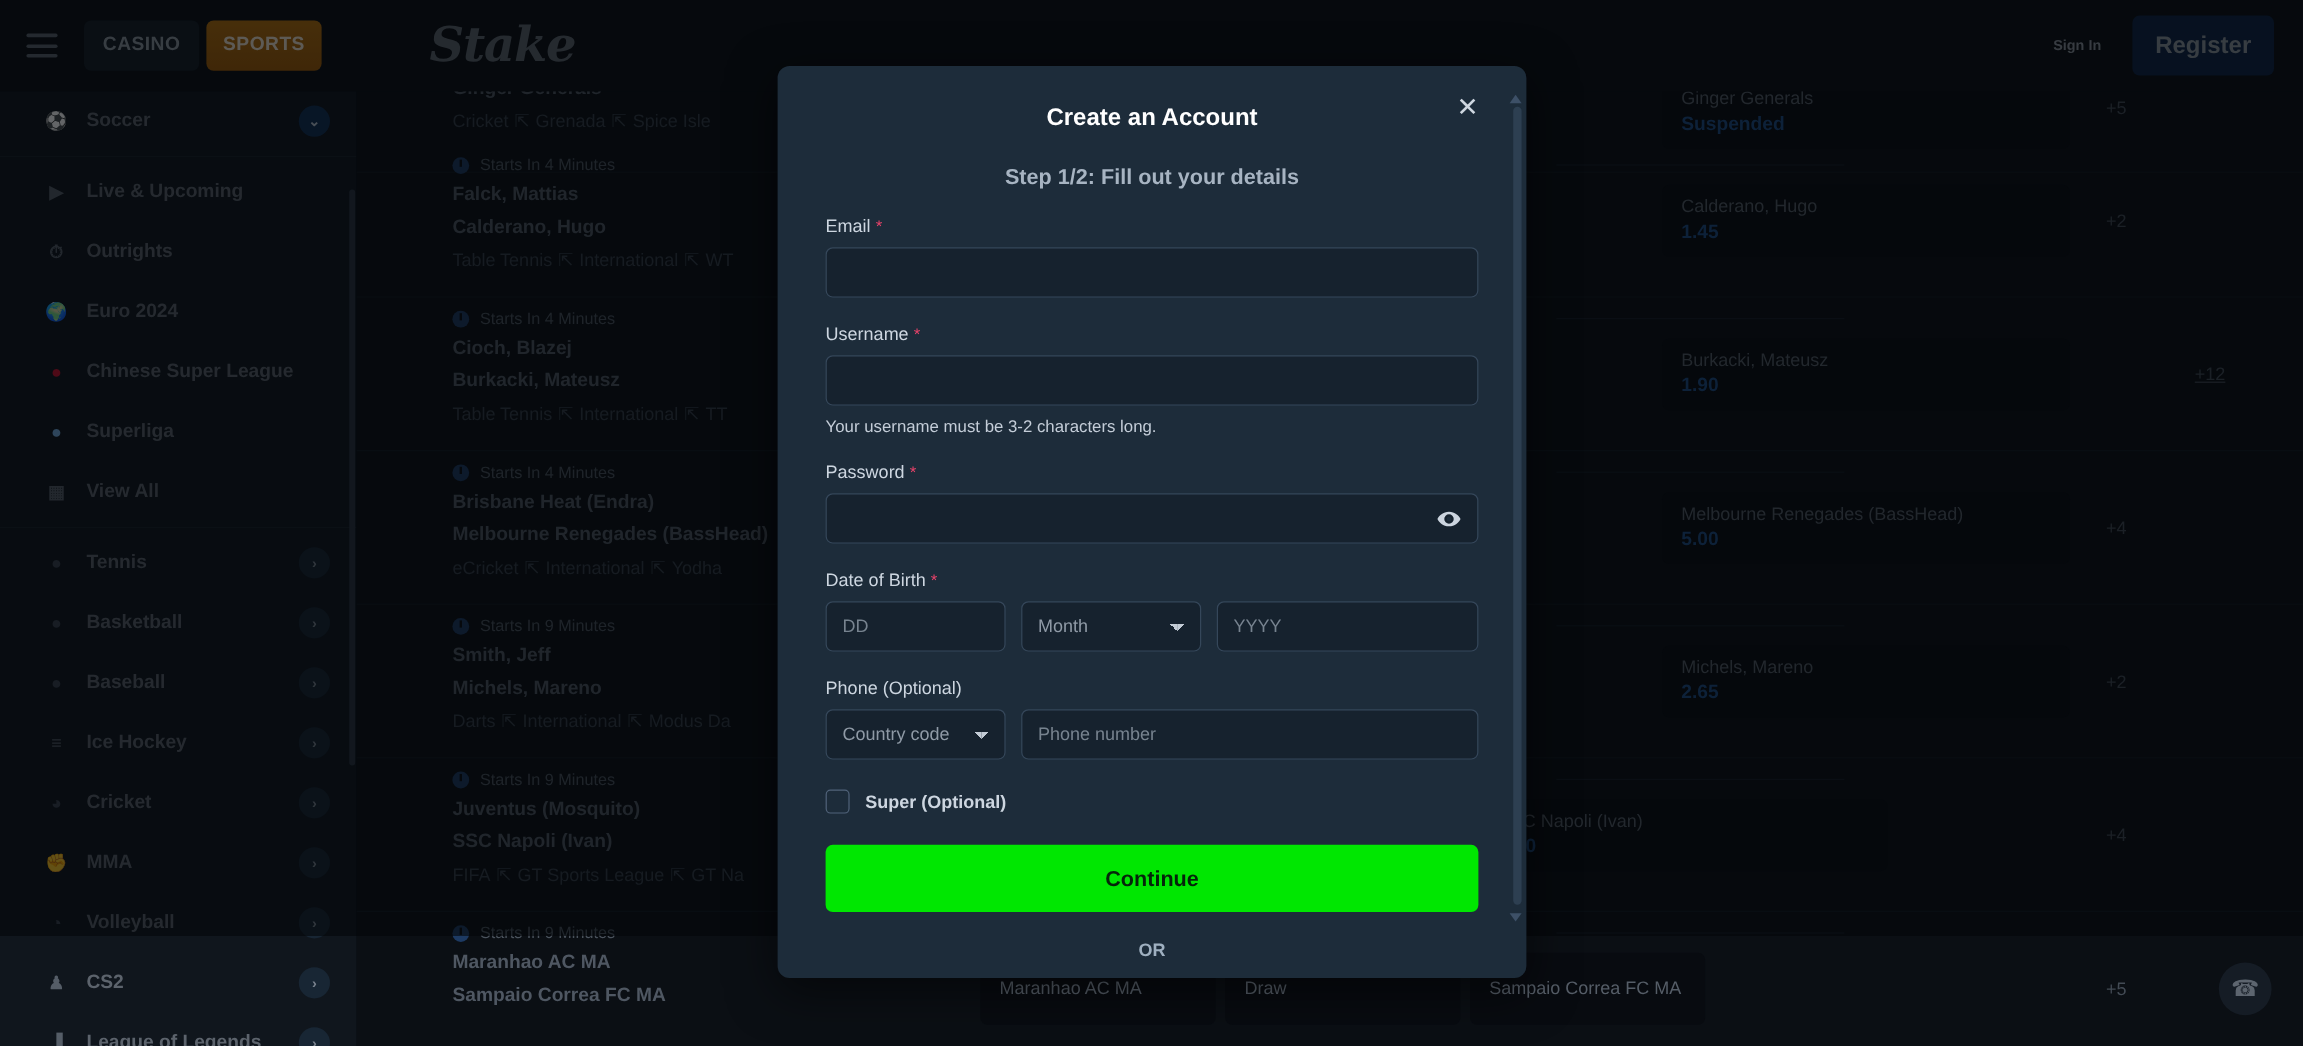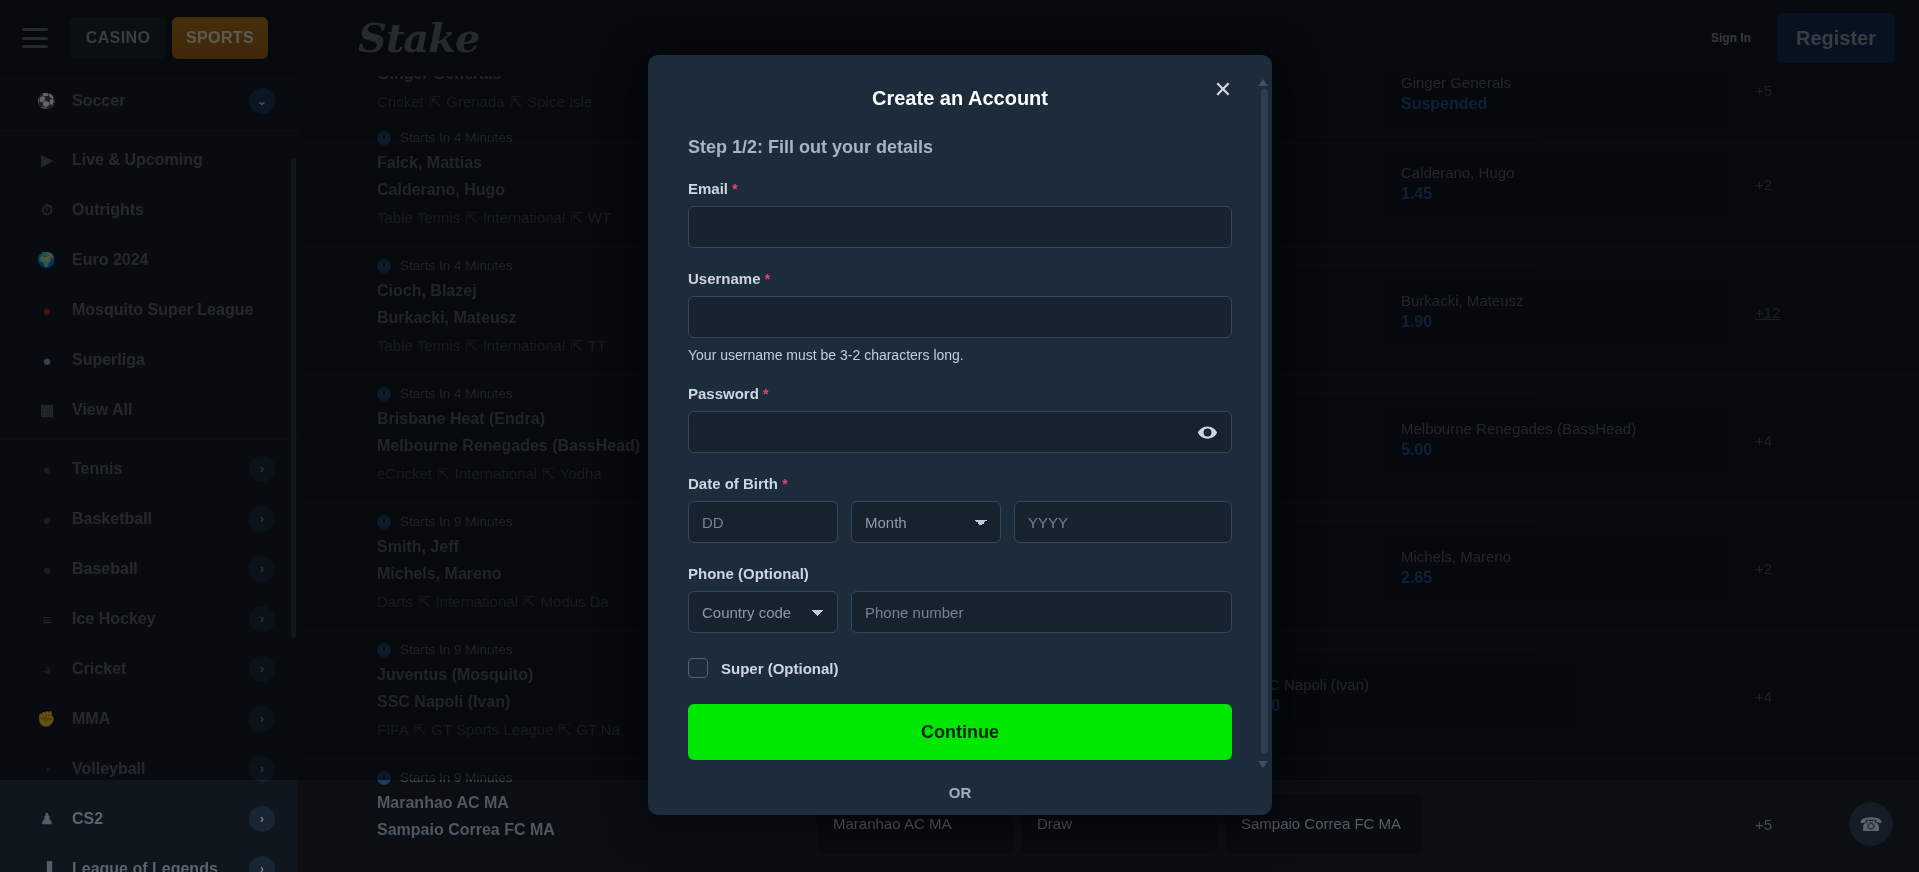--- a/index.html
+++ b/index.html
@@ -80,24 +80,24 @@
     background:#2d3f51; border-radius:4px; }
   .m-scroll-up,.m-scroll-dn{ position:absolute; right:4px; width:0; height:0;
     border-left:5px solid transparent; border-right:5px solid transparent; }
   .m-scroll-up{ top:24px; border-bottom:7px solid #3d5067; }
   .m-scroll-dn{ top:706px; border-top:7px solid #3d5067; }
   .m-body{ padding:26px 40px 0 40px; }
   .m-title{ text-align:center; color:#fff; font-size:20px; font-weight:700; margin-top:6px; }
   .m-close{ position:absolute; right:36px; top:22px; width:26px; height:26px; color:#cfd7e0;
     font-size:22px; display:flex; align-items:center; justify-content:center; cursor:pointer;
     font-weight:400; }
-  .m-step{ color:#a7b4c2; font-size:18px; font-weight:700; margin-top:27px; }
+  .m-step{ text-align:center; color:#a7b4c2; font-size:18px; font-weight:700; margin-top:27px; }
 
   .fld{ margin-top:22px; }
-  .fld-lbl{ color:#cdd6e0; font-size:15px; font-weight:700; margin-bottom:9px; }
+  .fld-lbl{ color:#cdd6e0; font-size:15px; font-weight:400; margin-bottom:9px; }
   .req{ color:#e8436a; font-size:14px; }
   .inp{ width:100%; height:42px; background:#16222e; border:1px solid #35475a;
     border-radius:6px; color:#cfd8e2; font-size:15px; padding:0 13px;
     font-family:"Liberation Sans",sans-serif; outline:none; }
   .inp::placeholder{ color:#77838f; }
   .hint{ color:#c4cdd8; font-size:14px; margin-top:9px; }
   .pwd-wrap{ position:relative; }
   .eye{ position:absolute; right:14px; top:11px; width:21px; height:21px; cursor:pointer;
     display:flex; align-items:center; justify-content:center; }
   .row3{ display:flex; gap:13px; margin-top:0; }
@@ -163,21 +163,21 @@
         <div class="side-row">
           <span class="ic" style="color: rgb(85, 93, 103);">⏱</span>
           <span class="lbl">Outrights</span>
         </div>
         <div class="side-row">
           <span class="ic" style="color: rgb(61, 139, 76);">🌍</span>
           <span class="lbl">Euro 2024</span>
         </div>
         <div class="side-row">
           <span class="ic" style="color: rgb(200, 16, 46);">●</span>
-          <span class="lbl">Mosquito Super League</span>
+          <span class="lbl">Chinese Super League</span>
         </div>
         <div class="side-row">
           <span class="ic" style="color: rgb(116, 172, 223);">●</span>
           <span class="lbl">Superliga</span>
         </div>
         <div class="side-row">
           <span class="ic" style="color: rgb(85, 93, 103);">▦</span>
           <span class="lbl">View All</span>
         </div>
         <div class="divider"></div>
@@ -279,21 +279,21 @@
           <div class="evt-path"><span>Table Tennis</span><span class="arrow">⇱</span><span>International</span><span class="arrow">⇱</span><span>TT</span></div>
           <div class="mkt-label" style="left: 755px; top: 10px;">Winner</div>
           <div class="mkt-line" style="left: 1000px; top: 17px; width: 240px;"></div>
           <div class="odds-row" style="left: 520px; top: 34px; width: 1060px; gap: 8px;">
             <div style="width: 560px;"></div>
             <div class="odds-cell" style="min-width: 340px;">
               <span class="nm">Burkacki, Mateusz</span>
               <span class="pr">1.90</span>
             </div>
           </div>
-          <div class="odds-plus" style="position: absolute; left: 1458px; top: 56px; text-decoration: underline;">+12</div>
+          <div class="odds-plus" style="position: absolute; left: 1532px; top: 56px; text-decoration: underline;">+12</div>
         </div>
         <div class="evt" style="position: absolute; left: 0px; top: 300px; width: 1622px; height: 128px;">
           <div class="evt-time">
             <span class="clock"></span>
             <span>Starts In 4 Minutes</span>
           </div>
           <div class="evt-names">
             <div>Brisbane Heat (Endra)</div>
             <div>Melbourne Renegades (BassHead)</div>
           </div>

